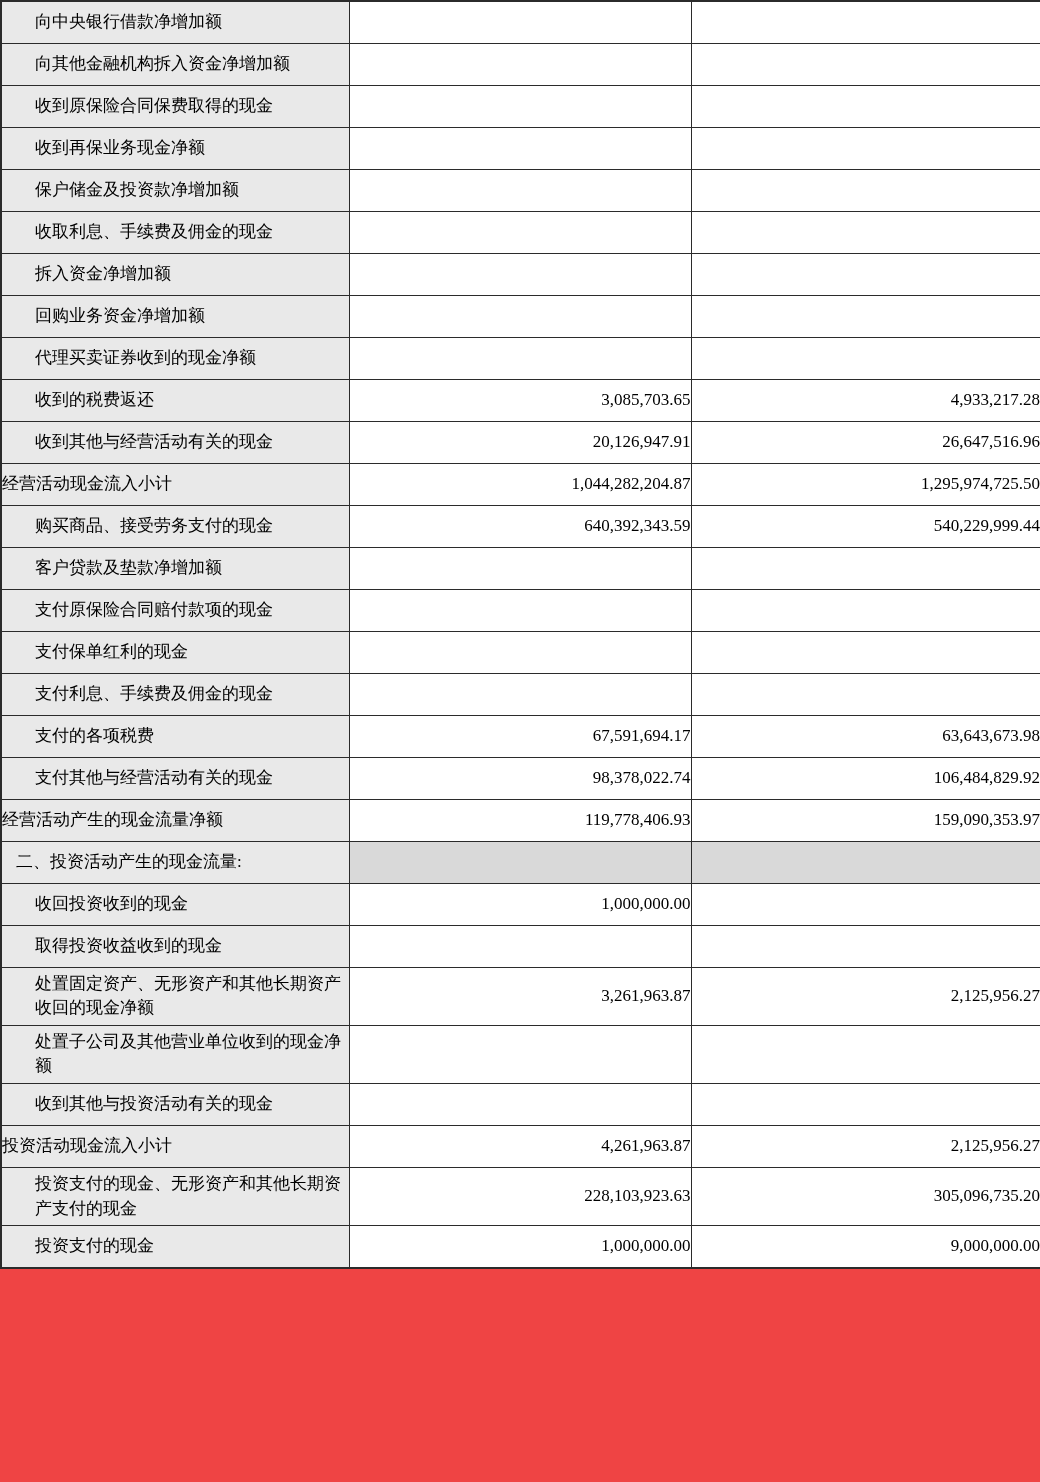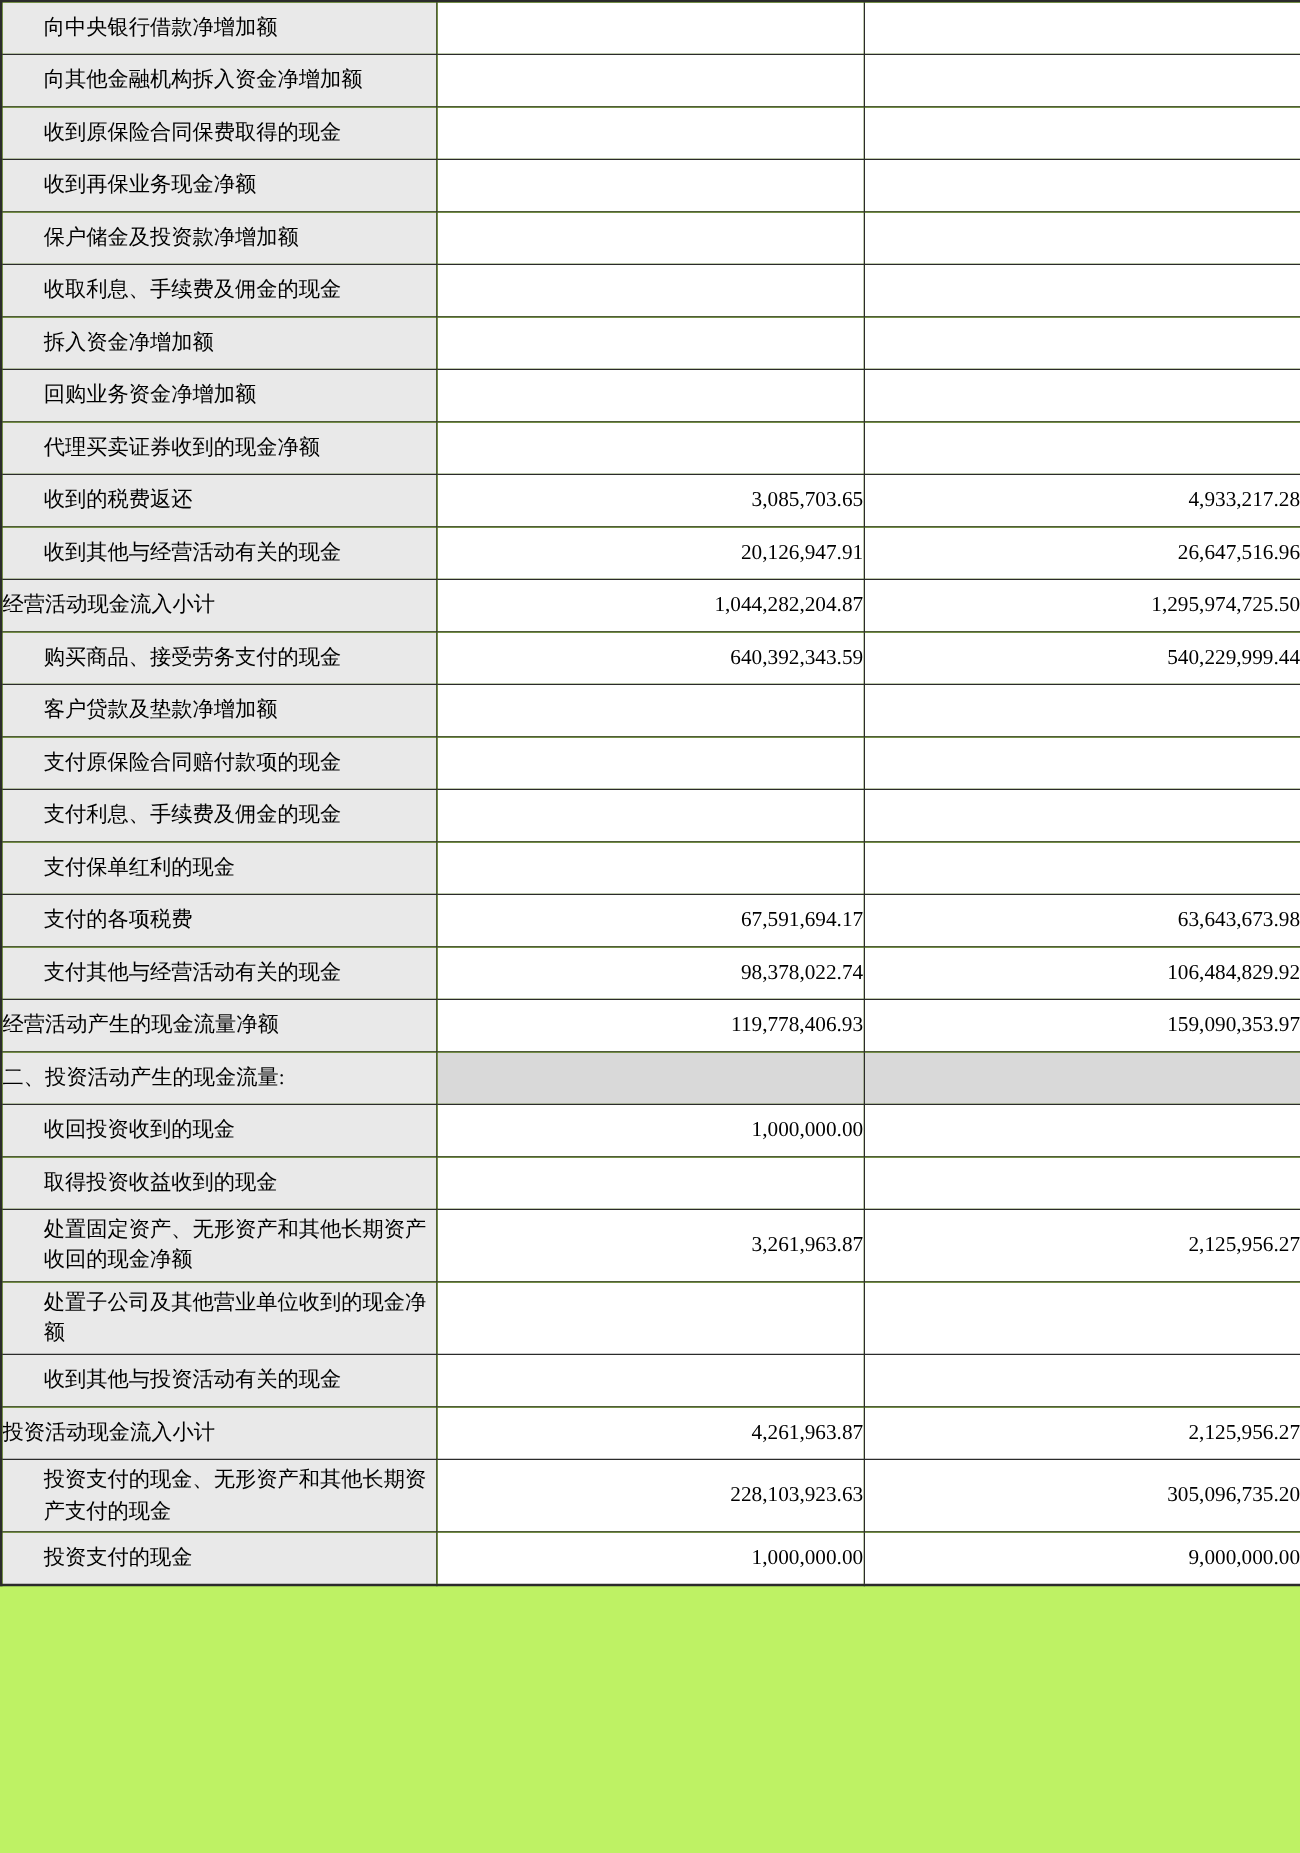--- a/index.html
+++ b/index.html
@@ -5,21 +5,21 @@
   html, body {
     margin: 0;
     padding: 0;
     background: #ffffff;
     font-family: "Liberation Serif", "DejaVu Serif", serif;
     color: #000000;
   }
   .page {
     width: 1040px;
     min-height: 1482px;
-    background: #bef264;
+    background: #ef4444;
     box-sizing: border-box;
   }
   table.fin-table {
     width: 1040px;
     border-collapse: collapse;
     table-layout: fixed;
     font-size: 17px;
     line-height: 1.45;
   }
   table.fin-table td {
@@ -45,20 +45,21 @@
     background: #ffffff;
     text-align: right;
     padding-right: 14px;
     font-variant-numeric: tabular-nums;
   }
   tr.section-row td.num-cell {
     background: #d9d9d9;
   }
   tr.section-row td.label-cell {
     background: #e9e9e9;
+    padding-left: 14px;
   }
   
   table.fin-table {
     border: 2px solid #2b2b2b;
   }
 </style>
 </head>
 <body>
 
 <div class="page">
@@ -139,26 +140,26 @@
           <td class="label-cell indent">客户贷款及垫款净增加额</td>
           <td class="num-cell"></td>
           <td class="num-cell"></td>
         </tr>
         <tr>
           <td class="label-cell indent">支付原保险合同赔付款项的现金</td>
           <td class="num-cell"></td>
           <td class="num-cell"></td>
         </tr>
         <tr>
+          <td class="label-cell indent">支付保单红利的现金</td>
+          <td class="num-cell"></td>
+          <td class="num-cell"></td>
+        </tr>
+        <tr>
           <td class="label-cell indent">支付利息、手续费及佣金的现金</td>
-          <td class="num-cell"></td>
-          <td class="num-cell"></td>
-        </tr>
-        <tr>
-          <td class="label-cell indent">支付保单红利的现金</td>
           <td class="num-cell"></td>
           <td class="num-cell"></td>
         </tr>
         <tr>
           <td class="label-cell indent">支付的各项税费</td>
           <td class="num-cell">67,591,694.17</td>
           <td class="num-cell">63,643,673.98</td>
         </tr>
         <tr>
           <td class="label-cell indent">支付其他与经营活动有关的现金</td>

